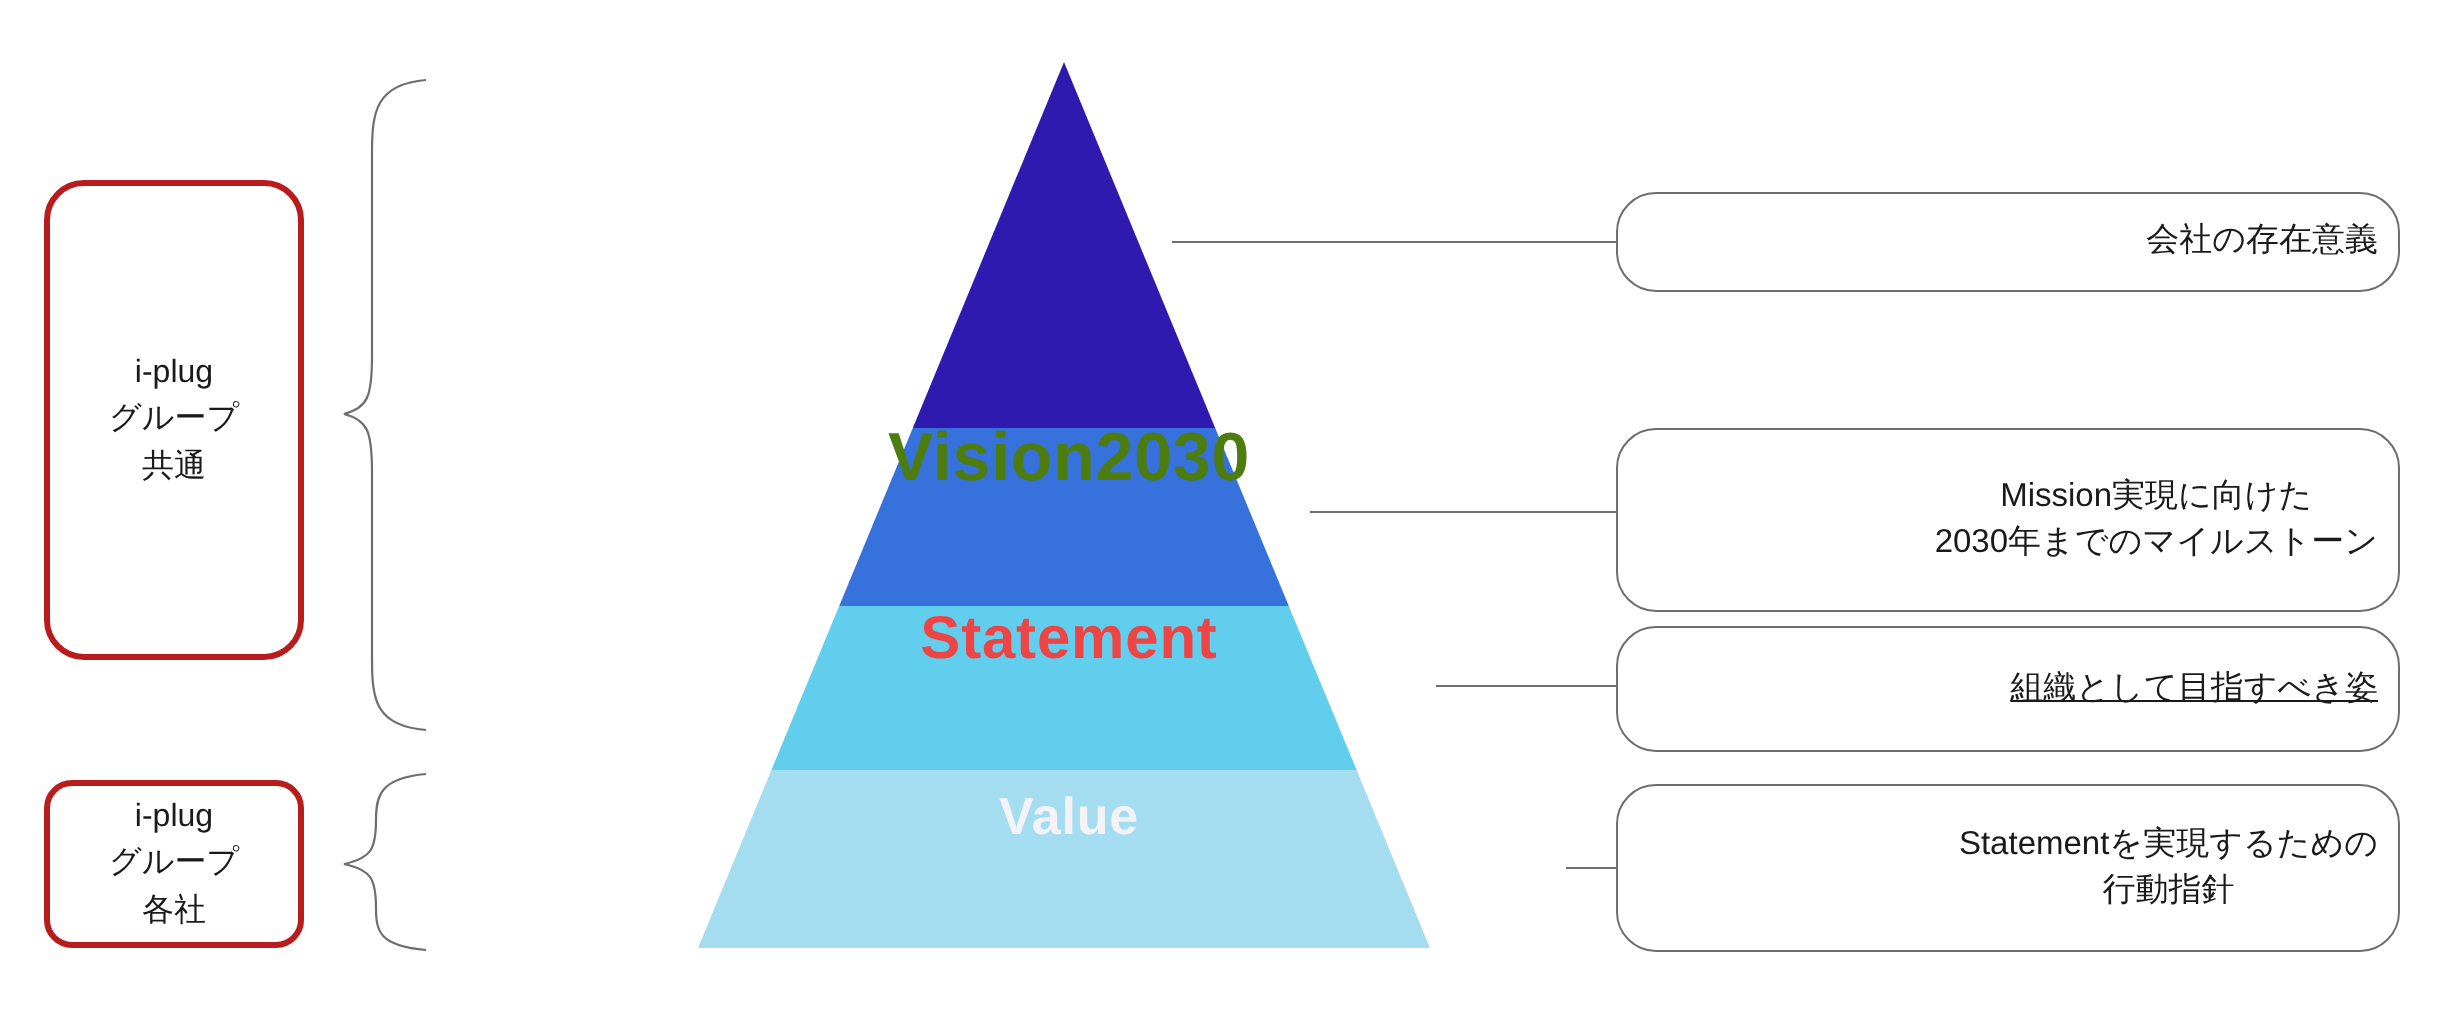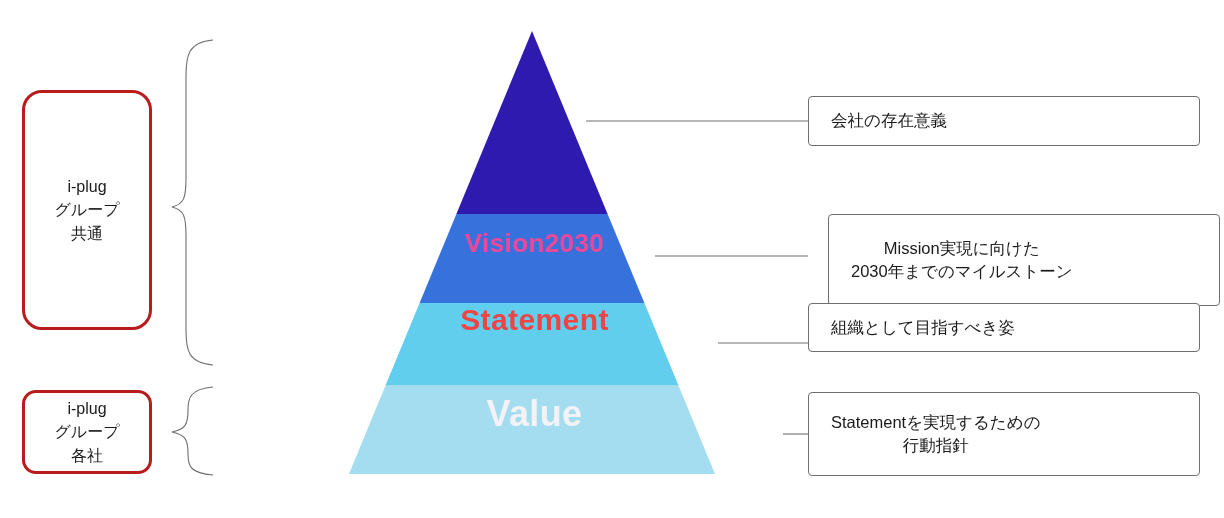--- a/index.html
+++ b/index.html
@@ -81,37 +81,37 @@
     font-weight: bold;
     letter-spacing: 0.4px;
     pointer-events: none;
   }
 
   
   .callout {
     position: absolute;
     box-sizing: border-box;
     border: 1px solid #6e6e6e;
-    border-radius: 4px;
+    border-radius: 20px;
     background: #ffffff;
     display: flex;
     align-items: center;
-    justify-content: flex-start;
-    padding: 4px 22px;
+    justify-content: flex-end;
+    padding: 4px 10px;
   }
   .callout-label {
     text-align: center;
     font-size: 16.5px;
     line-height: 1.42;
     color: #1a1a1a;
     white-space: pre-line;
   }
   #callout-mission   { left: 808px; top: 96px;  width: 392px; height: 50px; }
-  #callout-vision    { left: 828px; top: 214px; width: 392px; height: 92px; }
-  #callout-statement { left: 808px; top: 303px; width: 392px; height: 49px; }
+  #callout-vision    { left: 808px; top: 214px; width: 392px; height: 92px; }
+  #callout-statement { left: 808px; top: 313px; width: 392px; height: 63px; text-decoration: underline; }
   #callout-value     { left: 808px; top: 392px; width: 392px; height: 84px; }
 </style>
 </head>
 <body>
 
 <div id="stage">
 
   <div class="group-box" id="group-box-common">
     <div class="group-box-label">i-plug
 グループ
@@ -129,23 +129,23 @@
 
       <polygon id="seg-mission" points="270,6 345.6,189 194.4,189" fill="#2F1AB0"></polygon>
 
       <polygon id="seg-vision" points="194.4,189 345.6,189 382.4,278 157.6,278" fill="#3771DC"></polygon>
 
       <polygon id="seg-statement" points="157.6,278 382.4,278 416.3,360 123.7,360" fill="#62CEEE"></polygon>
 
       <polygon id="seg-value" points="123.7,360 416.3,360 453.0,449 87.0,449" fill="#A5DDF0"></polygon>
     </svg>
 
-    <div class="pyr-label" id="lbl-vision" style="font-size: 26px; top: 203px; color: #ec4899;">Vision2030</div>
+    <div class="pyr-label" id="lbl-vision" style="font-size: 34px; top: 185px; color: #4d7c0f;">Vision2030</div>
     <div class="pyr-label" id="lbl-statement" style="font-size: 30px; top: 278.4px; color: #ef4444;">Statement</div>
-    <div class="pyr-label" id="lbl-value" style="font-size: 36px; top: 368.4px; color: rgb(242, 242, 247);">Value</div>
+    <div class="pyr-label" id="lbl-value" style="font-size: 26px; top: 368.4px; color: rgb(242, 242, 247);">Value</div>
   </div>
 
   <svg class="svg-layer" viewBox="0 0 1224 518">
     <g fill="none" stroke="#6E6E6E" stroke-width="1.1">
 
       <path d="M 213,40
                C 188,42 186,56 186,76
                L 186,178
                C 186,198 184,204 172,207
                C 184,210 186,216 186,236

